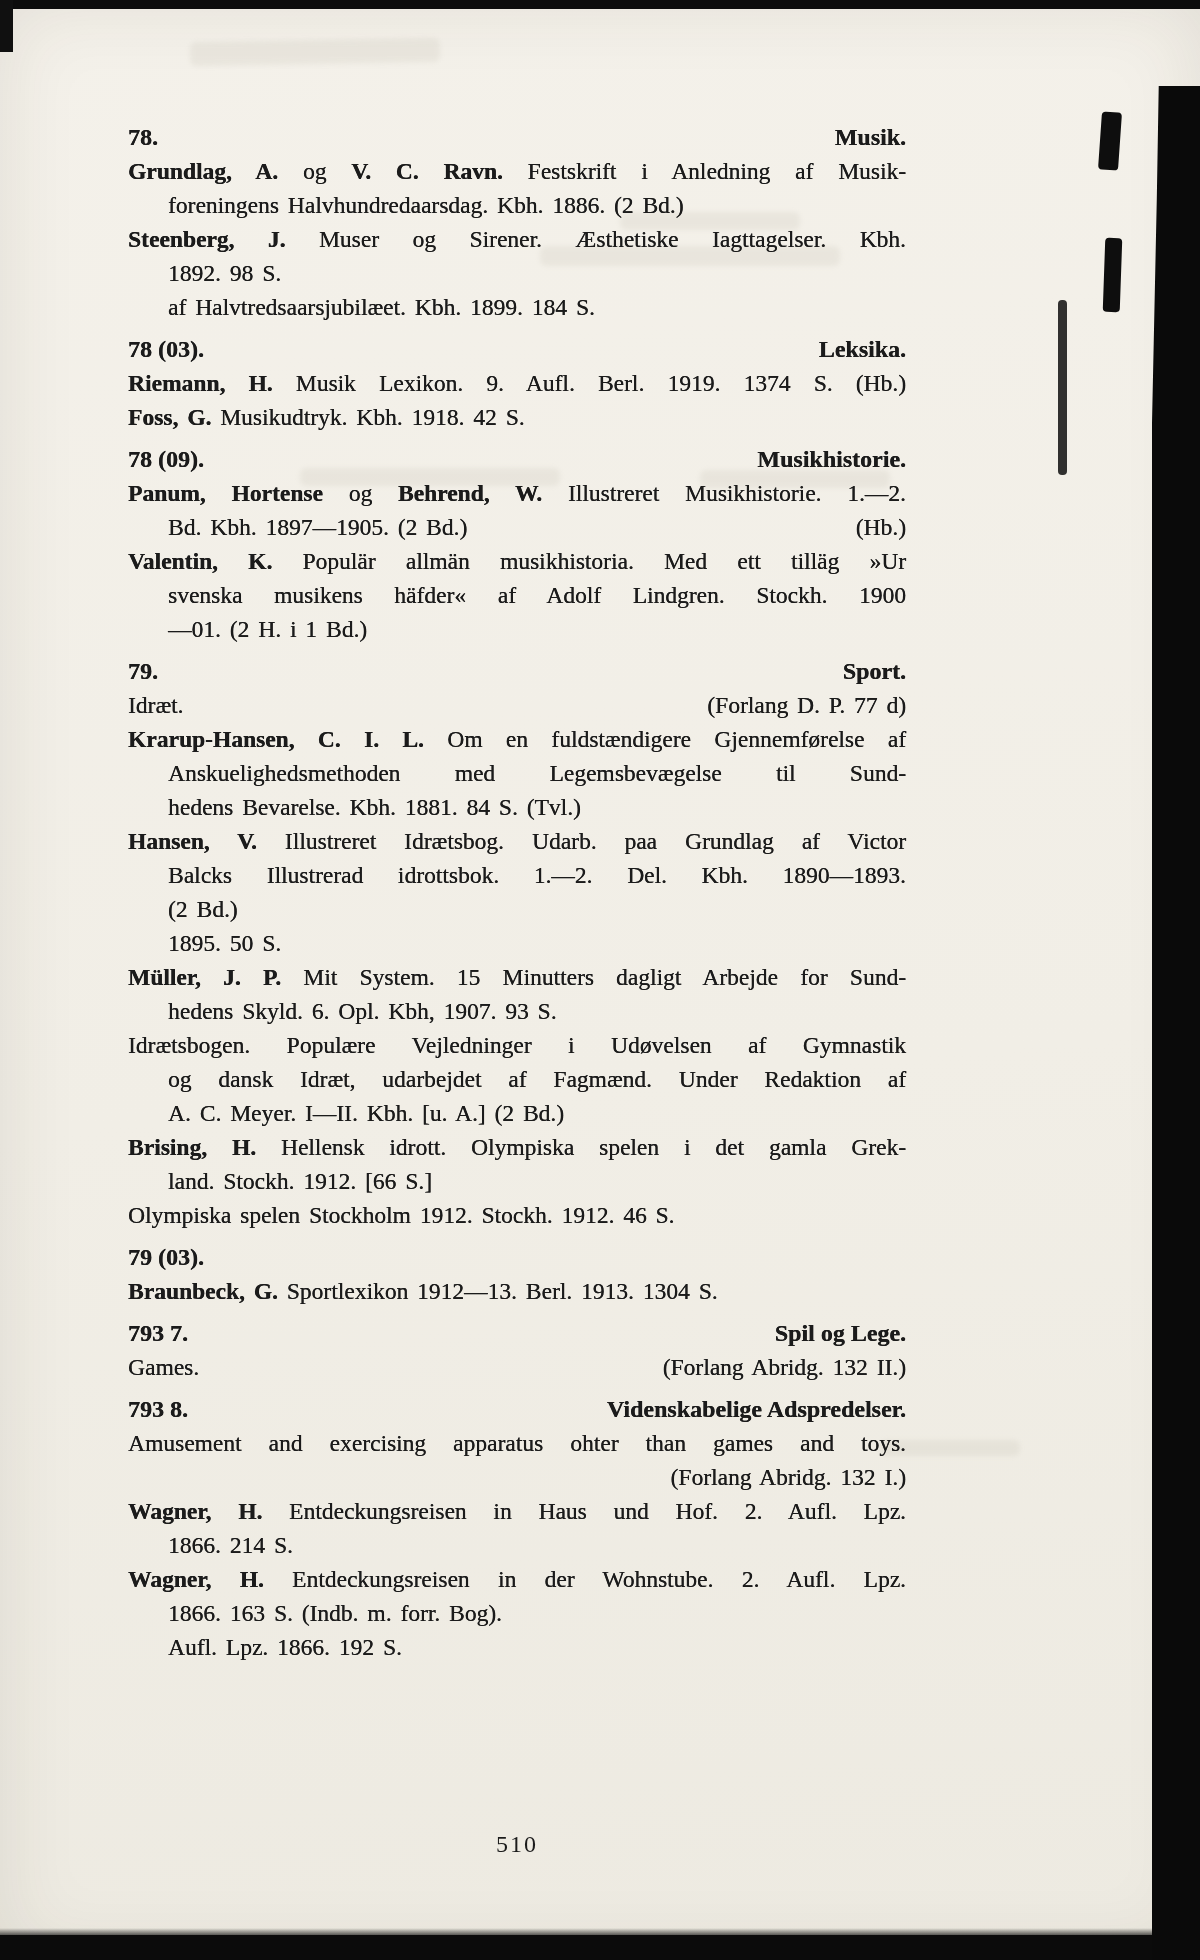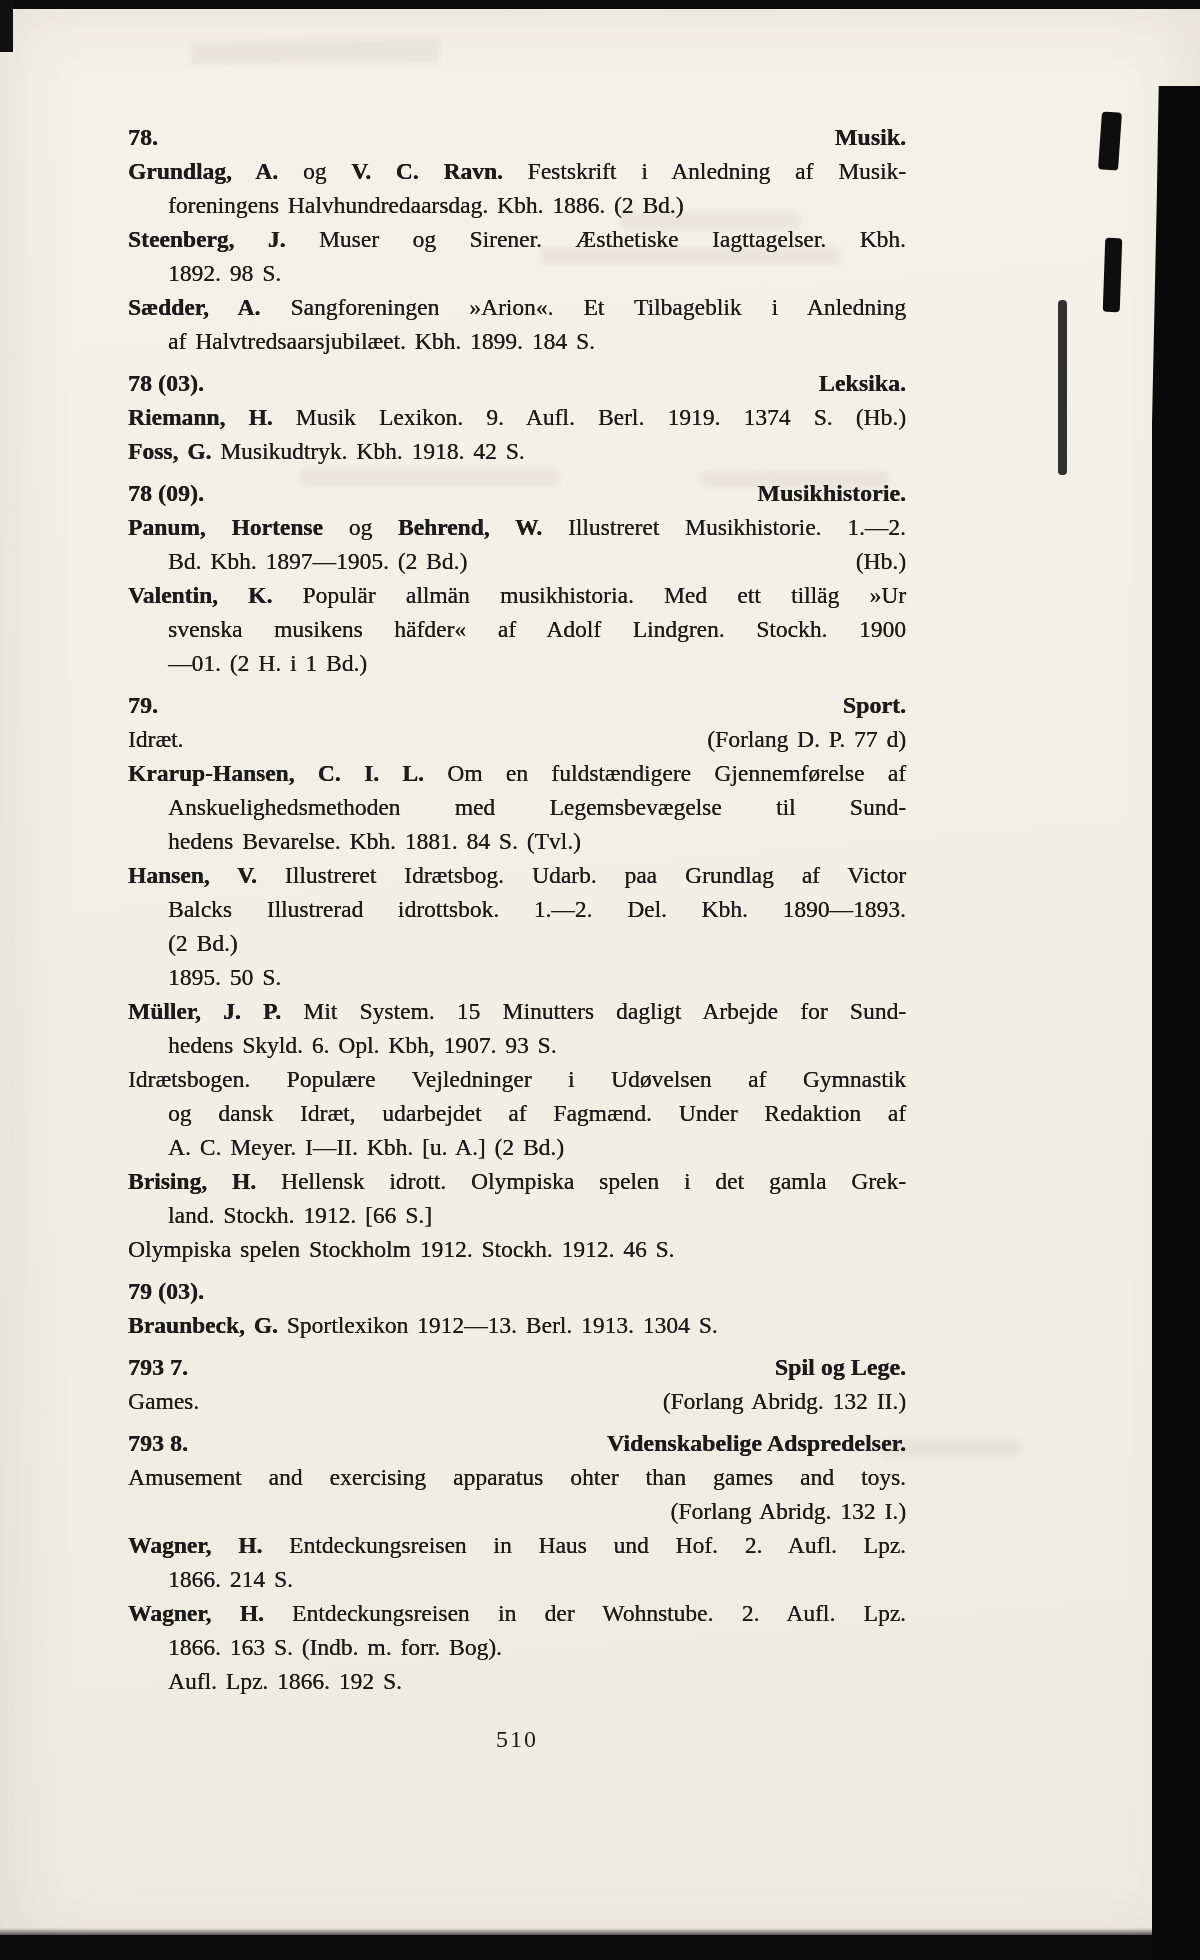--- a/index.html
+++ b/index.html
@@ -38,21 +38,21 @@
     line-height: 34px;
     margin-top: 8px;
     text-shadow: 0.3px 0 0 #151515;
     align-items: flex-end;
   }
   b { font-weight: bold; text-shadow: 0.3px 0 0 #151515; }
   .page-num {
     position: absolute;
     left: 128px;
     width: 778px;
-    top: 1722px;
+    top: 1827px;
     text-align: center;
     font-size: 24px;
     line-height: 34px;
     letter-spacing: 2px;
   }
   
   .strip-top { position: absolute; top: 0; left: 0; right: 0; height: 9px; background: #0c0c0c; }
   .strip-bottom { position: absolute; bottom: 0; left: 0; right: 0; height: 25px; background: #0b0b0b; }
   .strip-bottom::before { content:""; position:absolute; top:-7px; left:0; right:0; height:7px;
     background: linear-gradient(180deg, rgba(12,12,12,0), rgba(12,12,12,0.65)); }
@@ -84,21 +84,20 @@
 
   <div class="content">
       <div class="sec-header">
         <span>78.</span>
         <span>Musik.</span>
       </div>
       <div class="line justify"><span><b>Grundlag, A.</b> og <b>V. C. Ravn.</b> Festskrift i Anledning af Musik-</span></div>
       <div class="line indent"><span>foreningens Halvhundredaarsdag. Kbh. 1886. (2 Bd.)</span></div>
       <div class="line justify"><span><b>Steenberg, J.</b> Muser og Sirener. Æsthetiske Iagttagelser. Kbh.</span></div>
       <div class="line indent"><span>1892. 98 S.</span></div>
-      <div class="line justify"><span><b>Sædder, A.</b> Sangforeningen »Arion«. Et Tilbageblik i Anledning</span></div>
       <div class="line indent"><span>af Halvtredsaarsjubilæet. Kbh. 1899. 184 S.</span></div>
       <div class="sec-header">
         <span>78 (03).</span>
         <span>Leksika.</span>
       </div>
       <div class="line justify"><span><b>Riemann, H.</b> Musik Lexikon. 9. Aufl. Berl. 1919. 1374 S. (Hb.)</span></div>
       <div class="line"><span><b>Foss, G.</b> Musikudtryk. Kbh. 1918. 42 S.</span></div>
       <div class="sec-header">
         <span>78 (09).</span>
         <span>Musikhistorie.</span>

